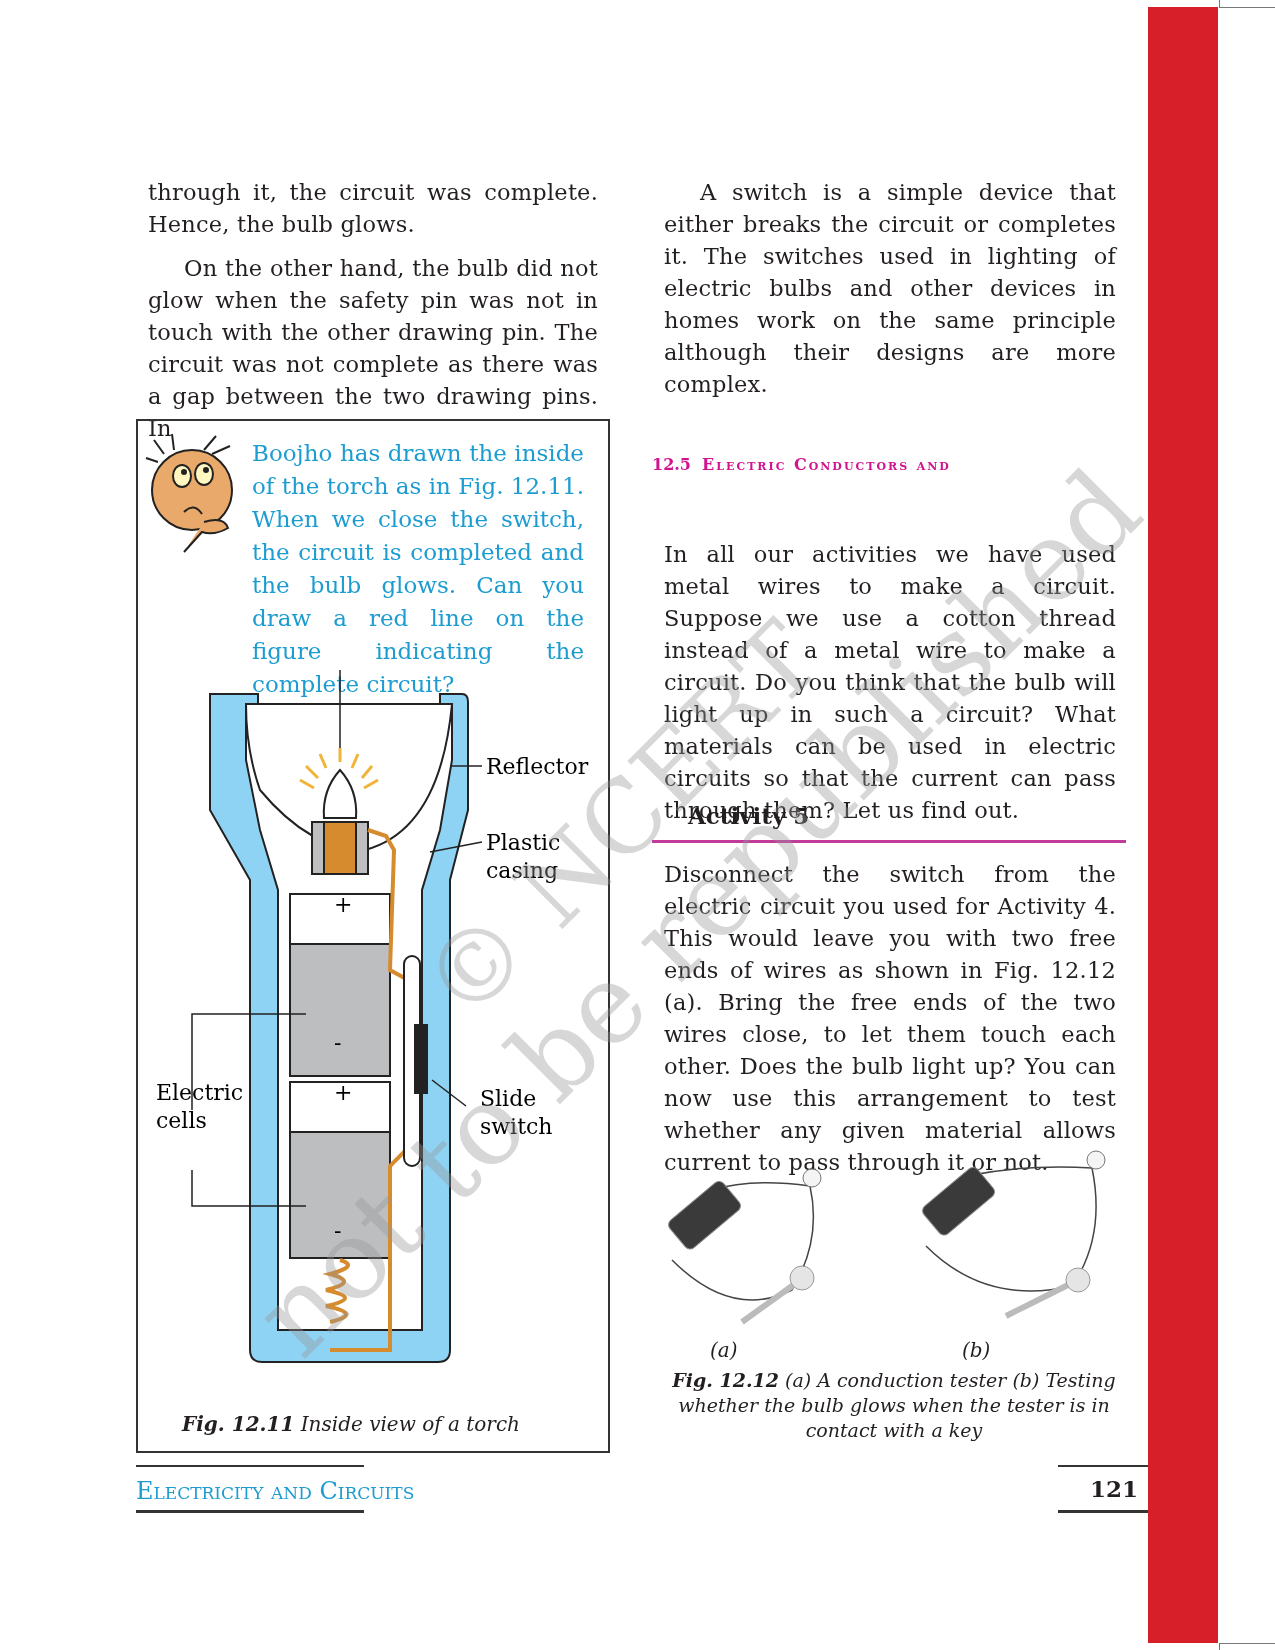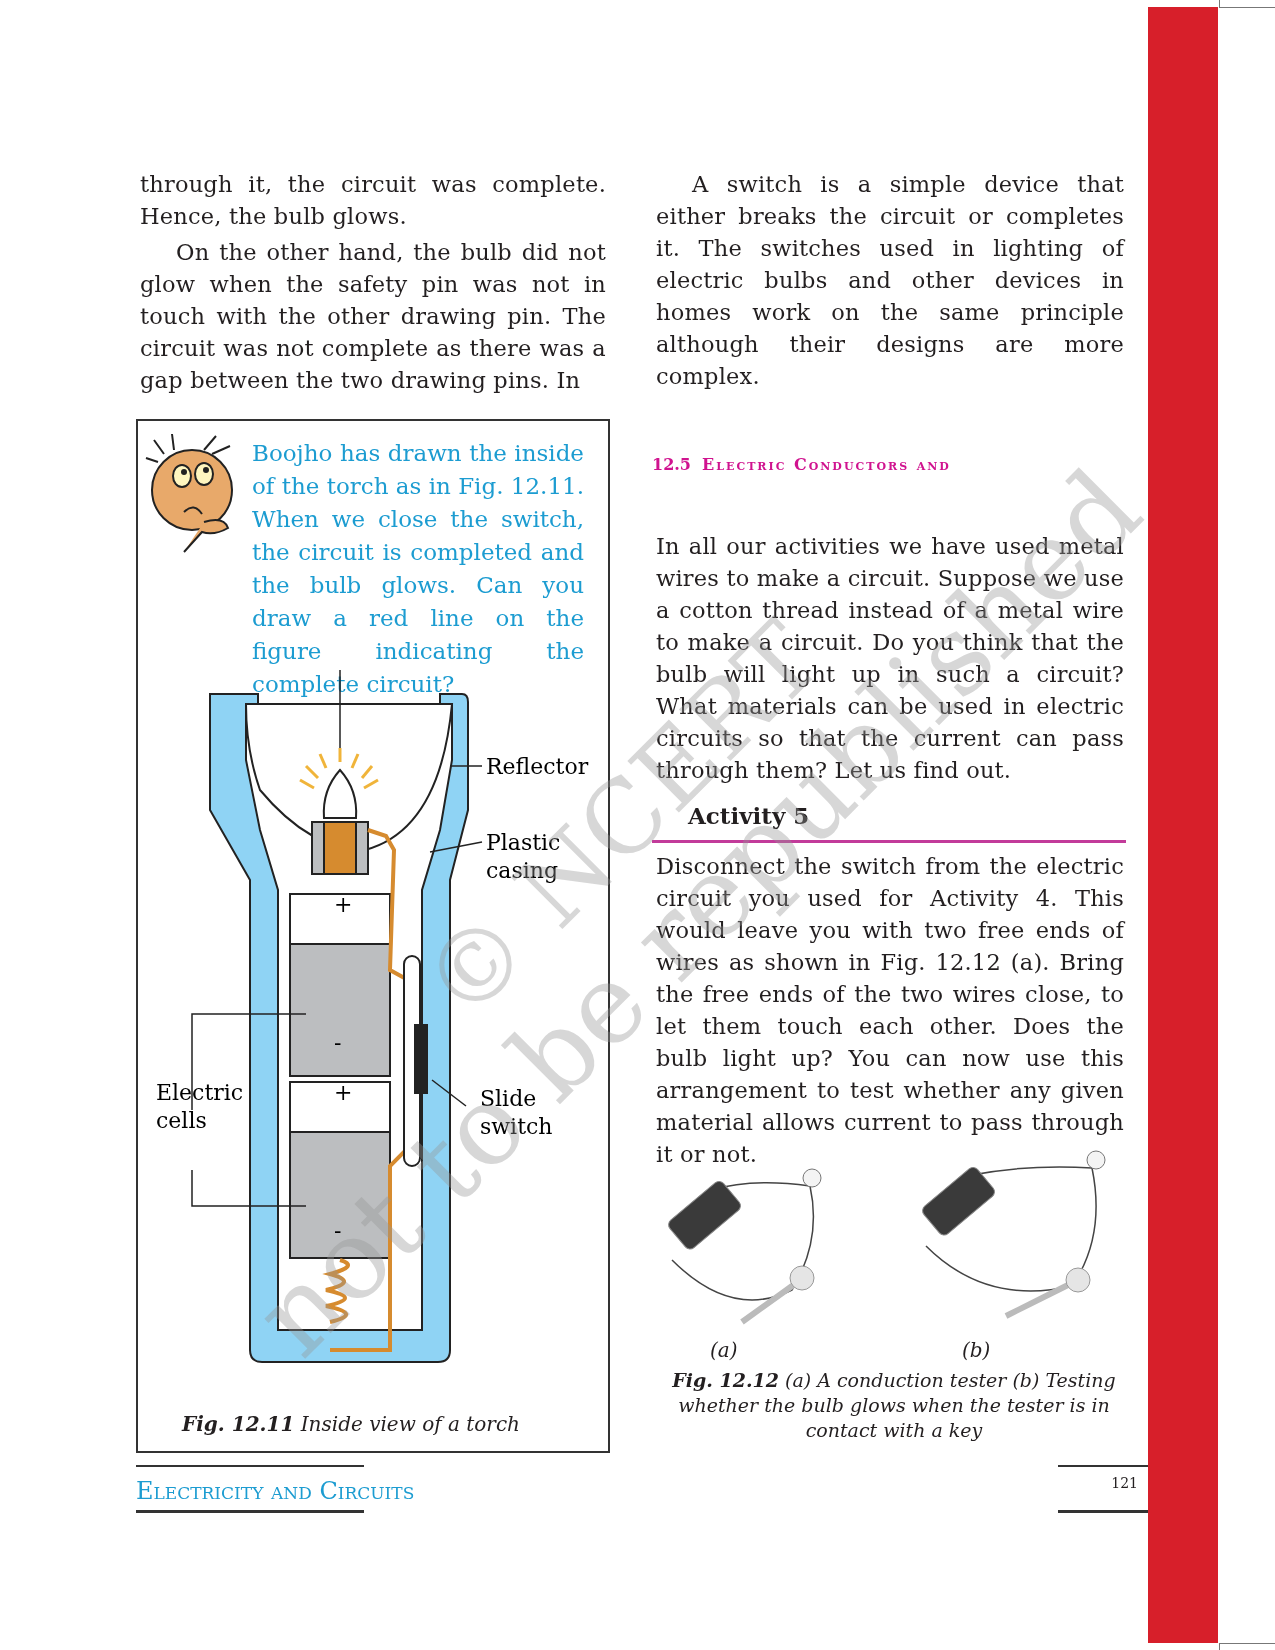--- a/index.html
+++ b/index.html
@@ -6,21 +6,21 @@
   body { width:1275px; height:1650px; position:relative; background:#ffffff; overflow:hidden;
          font-family:"DejaVu Serif", serif; color:#231f20; }
   .abs { position:absolute; }
   .red-bar { left:1148px; top:7px; width:70px; height:1636px; background:#d71f2a; }
   .crop-tl-h { left:1219px; top:7px; width:56px; height:1px; background:#777; }
   .crop-tl-v { left:1219px; top:0; width:1px; height:7px; background:#777; }
   .crop-bl-h { left:1219px; top:1643px; width:56px; height:1px; background:#777; }
   .crop-bl-v { left:1219px; top:1643px; width:1px; height:7px; background:#777; }
 
   .col { font-size:22.5px; line-height:32px; letter-spacing:0.2px; }
-  .col p { margin:4px; text-align:justify; text-align-last:left; }
+  .col p { margin:12px; text-align:justify; text-align-last:left; }
   .ind { text-indent:36px; }
   .left-col { left:136px; top:164px; width:474px; }
   .right-col { left:652px; top:164px; width:476px; }
 
   .boojho-box { left:136px; top:419px; width:474px; height:1034px; border:2px solid #333; box-sizing:border-box; }
   .boojho-text { left:158px; top:427px; width:436px; color:#1c9cd1; font-size:23px; line-height:33px; }
   .boojho-text p { margin:10px; }
   .boojho-img { left:144px; top:432px; width:92px; height:122px; }
 
   .torch-svg { left:150px; top:670px; width:450px; height:740px; }
@@ -38,21 +38,21 @@
   .tester-svg { left:652px; top:1150px; width:480px; height:190px; }
   .sub-a { left:710px; top:1338px; font-style:italic; font-size:20px; }
   .sub-b { left:962px; top:1338px; font-style:italic; font-size:20px; }
   .fig-caption-2 { left:656px; top:1368px; width:476px; text-align:center; font-size:19px; line-height:25px; font-style:italic; }
 
   .foot-rule-top { left:136px; top:1465px; width:228px; height:2px; background:#333; }
   .foot-rule-bot { left:136px; top:1510px; width:228px; height:3px; background:#333; }
   .foot-title { left:136px; top:1477px; color:#1c9cd1; font-weight:normal; font-size:24px; font-variant:small-caps; }
   .pnum-rule-top { left:1058px; top:1465px; width:90px; height:2px; background:#333; }
   .pnum-rule-bot { left:1058px; top:1510px; width:90px; height:3px; background:#333; }
-  .pnum { left:1058px; top:1475px; width:80px; text-align:right; font-weight:normal; font-size:14px; }
+  .pnum { left:1058px; top:1475px; width:80px; text-align:right; font-weight:bold; font-size:23px; }
 
   .wm { left:150px; top:680px; width:1000px; font-size:110px; color:rgba(150,150,150,0.38);
         transform-origin:0 0; transform:rotate(-45deg); white-space:nowrap; pointer-events:none; font-family:"DejaVu Serif", serif; }
 </style>
 </head>
 <body>
 
 <div class="abs red-bar"></div>
 <div class="abs crop-tl-h"></div>
 <div class="abs crop-tl-v"></div>

